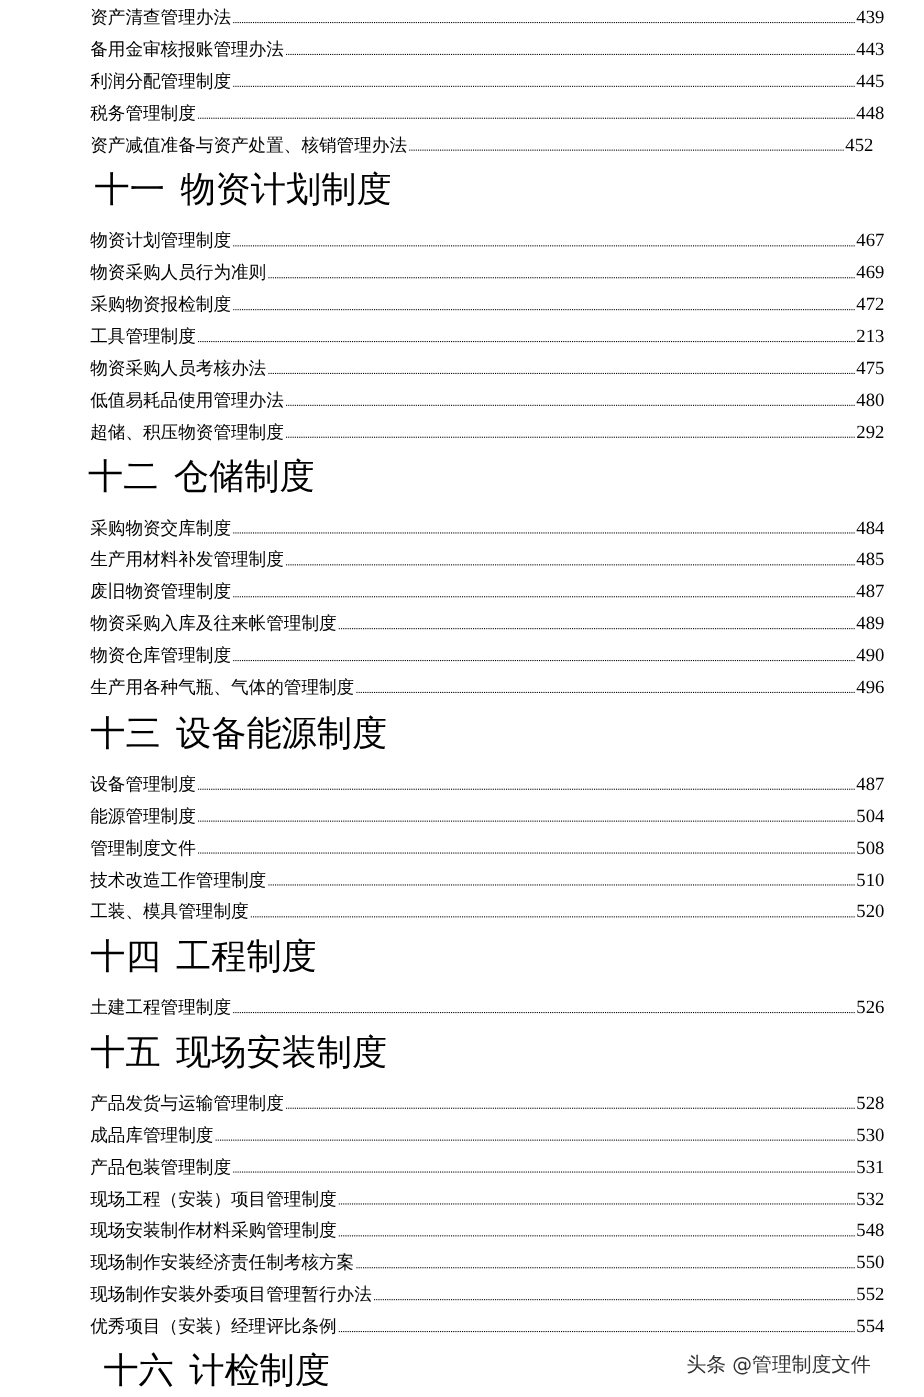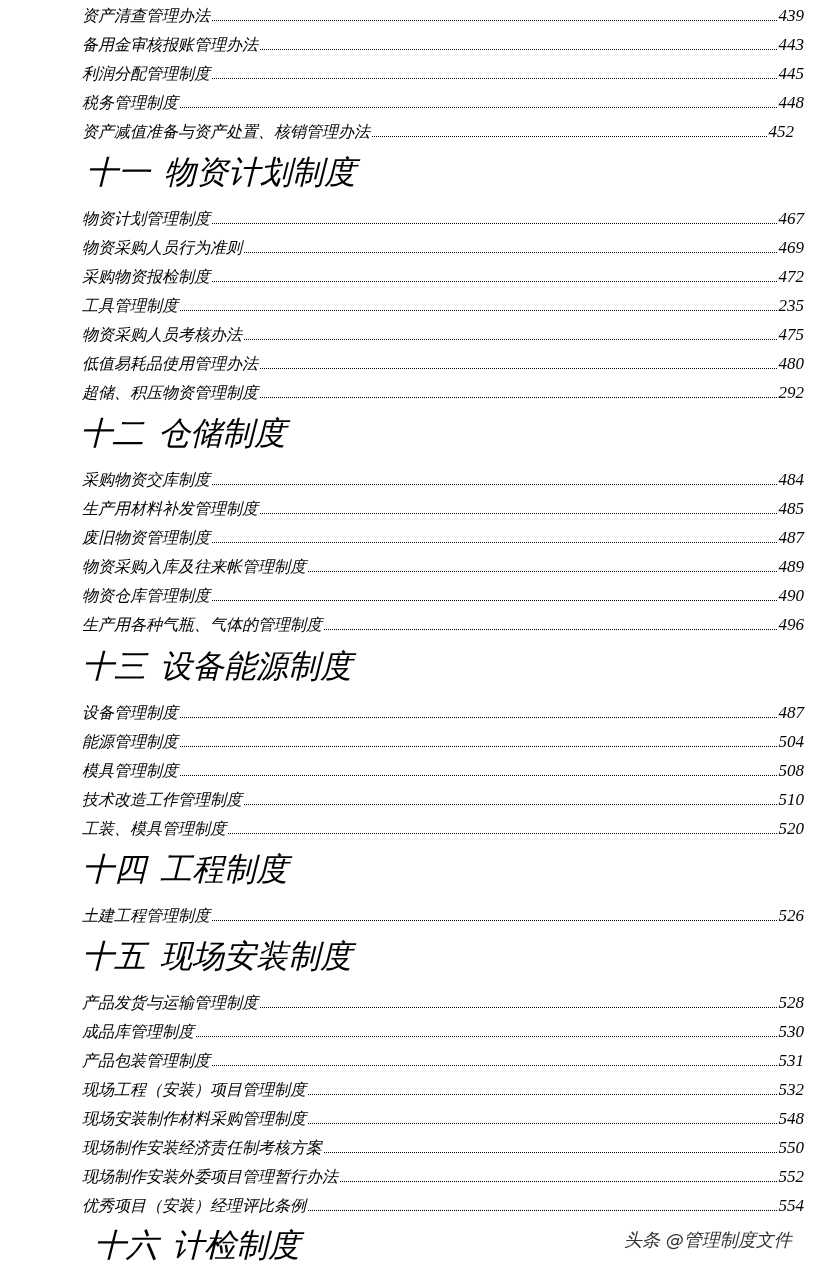--- a/index.html
+++ b/index.html
@@ -1,20 +1,20 @@
 <!DOCTYPE html>
 <html><head>
 <meta charset="utf-8">
 <style>
   html, body { margin: 0; padding: 0; background: #ffffff; }
   body {
     width: 840px; height: 1270px; position: relative; overflow: hidden;
     font-family: "DejaVu Serif", "Liberation Serif", serif; color: #000;
   }
-  .page { position: absolute; left: 0; top: 0; width: 708px; height: 1270px; font-style: italic; }
+  .page { position: absolute; left: 0; top: 0; width: 708px; height: 1270px; }
   .toc-row {
     position: absolute; left: 82px; width: 722px; height: 24px;
     display: flex; align-items: flex-end; font-size: 16px; line-height: 20px;
   }
   .toc-title { white-space: nowrap; flex: none; }
   .toc-dots {
     flex: 1; border-bottom: 1.5px dotted #000; margin: 0 2px 5px 2px; height: 1px;
   }
   .toc-page { flex: none; font-family: "Liberation Serif", serif; font-size: 17px; }
   .section-heading {
@@ -70,21 +70,21 @@
       <span class="toc-page">469</span>
     </div>
   <div class="toc-row" style="top:263px">
       <span class="toc-title">采购物资报检制度</span>
       <span class="toc-dots"></span>
       <span class="toc-page">472</span>
     </div>
   <div class="toc-row" style="top:292px">
       <span class="toc-title">工具管理制度</span>
       <span class="toc-dots"></span>
-      <span class="toc-page">235</span>
+      <span class="toc-page">213</span>
     </div>
   <div class="toc-row" style="top:321px">
       <span class="toc-title">物资采购人员考核办法</span>
       <span class="toc-dots"></span>
       <span class="toc-page">475</span>
     </div>
   <div class="toc-row" style="top:350px">
       <span class="toc-title">低值易耗品使用管理办法</span>
       <span class="toc-dots"></span>
       <span class="toc-page">480</span>
@@ -132,21 +132,21 @@
       <span class="toc-title">设备管理制度</span>
       <span class="toc-dots"></span>
       <span class="toc-page">487</span>
     </div>
   <div class="toc-row" style="top:728px">
       <span class="toc-title">能源管理制度</span>
       <span class="toc-dots"></span>
       <span class="toc-page">504</span>
     </div>
   <div class="toc-row" style="top:757px">
-      <span class="toc-title">模具管理制度</span>
+      <span class="toc-title">管理制度文件</span>
       <span class="toc-dots"></span>
       <span class="toc-page">508</span>
     </div>
   <div class="toc-row" style="top:786px">
       <span class="toc-title">技术改造工作管理制度</span>
       <span class="toc-dots"></span>
       <span class="toc-page">510</span>
     </div>
   <div class="toc-row" style="top:815px">
       <span class="toc-title">工装、模具管理制度</span>

